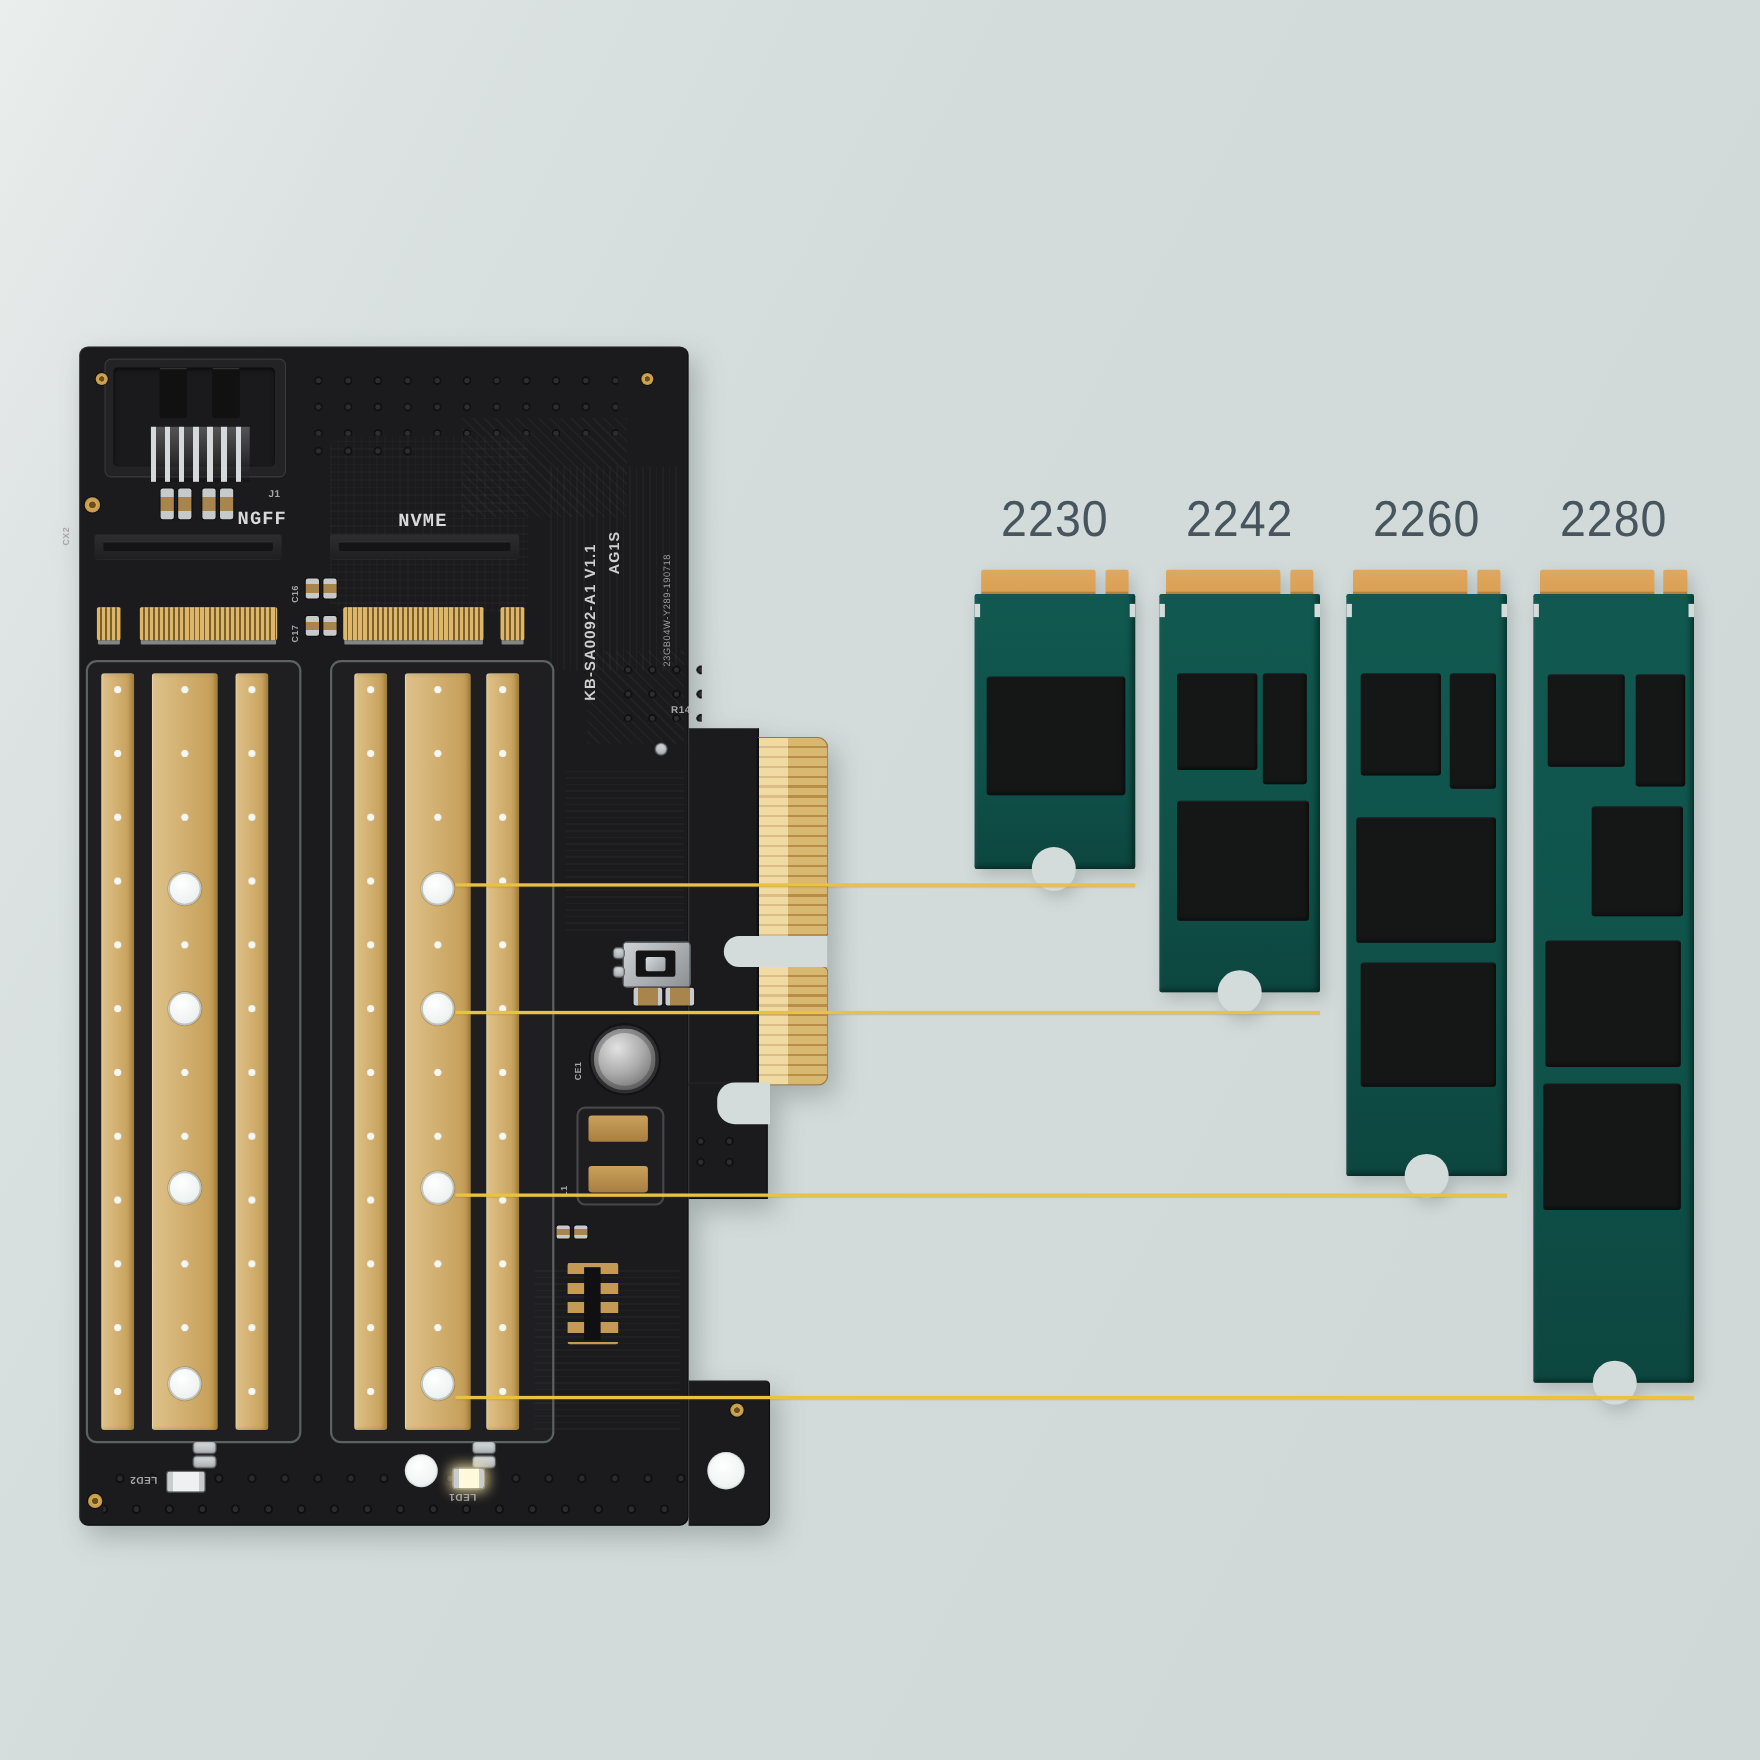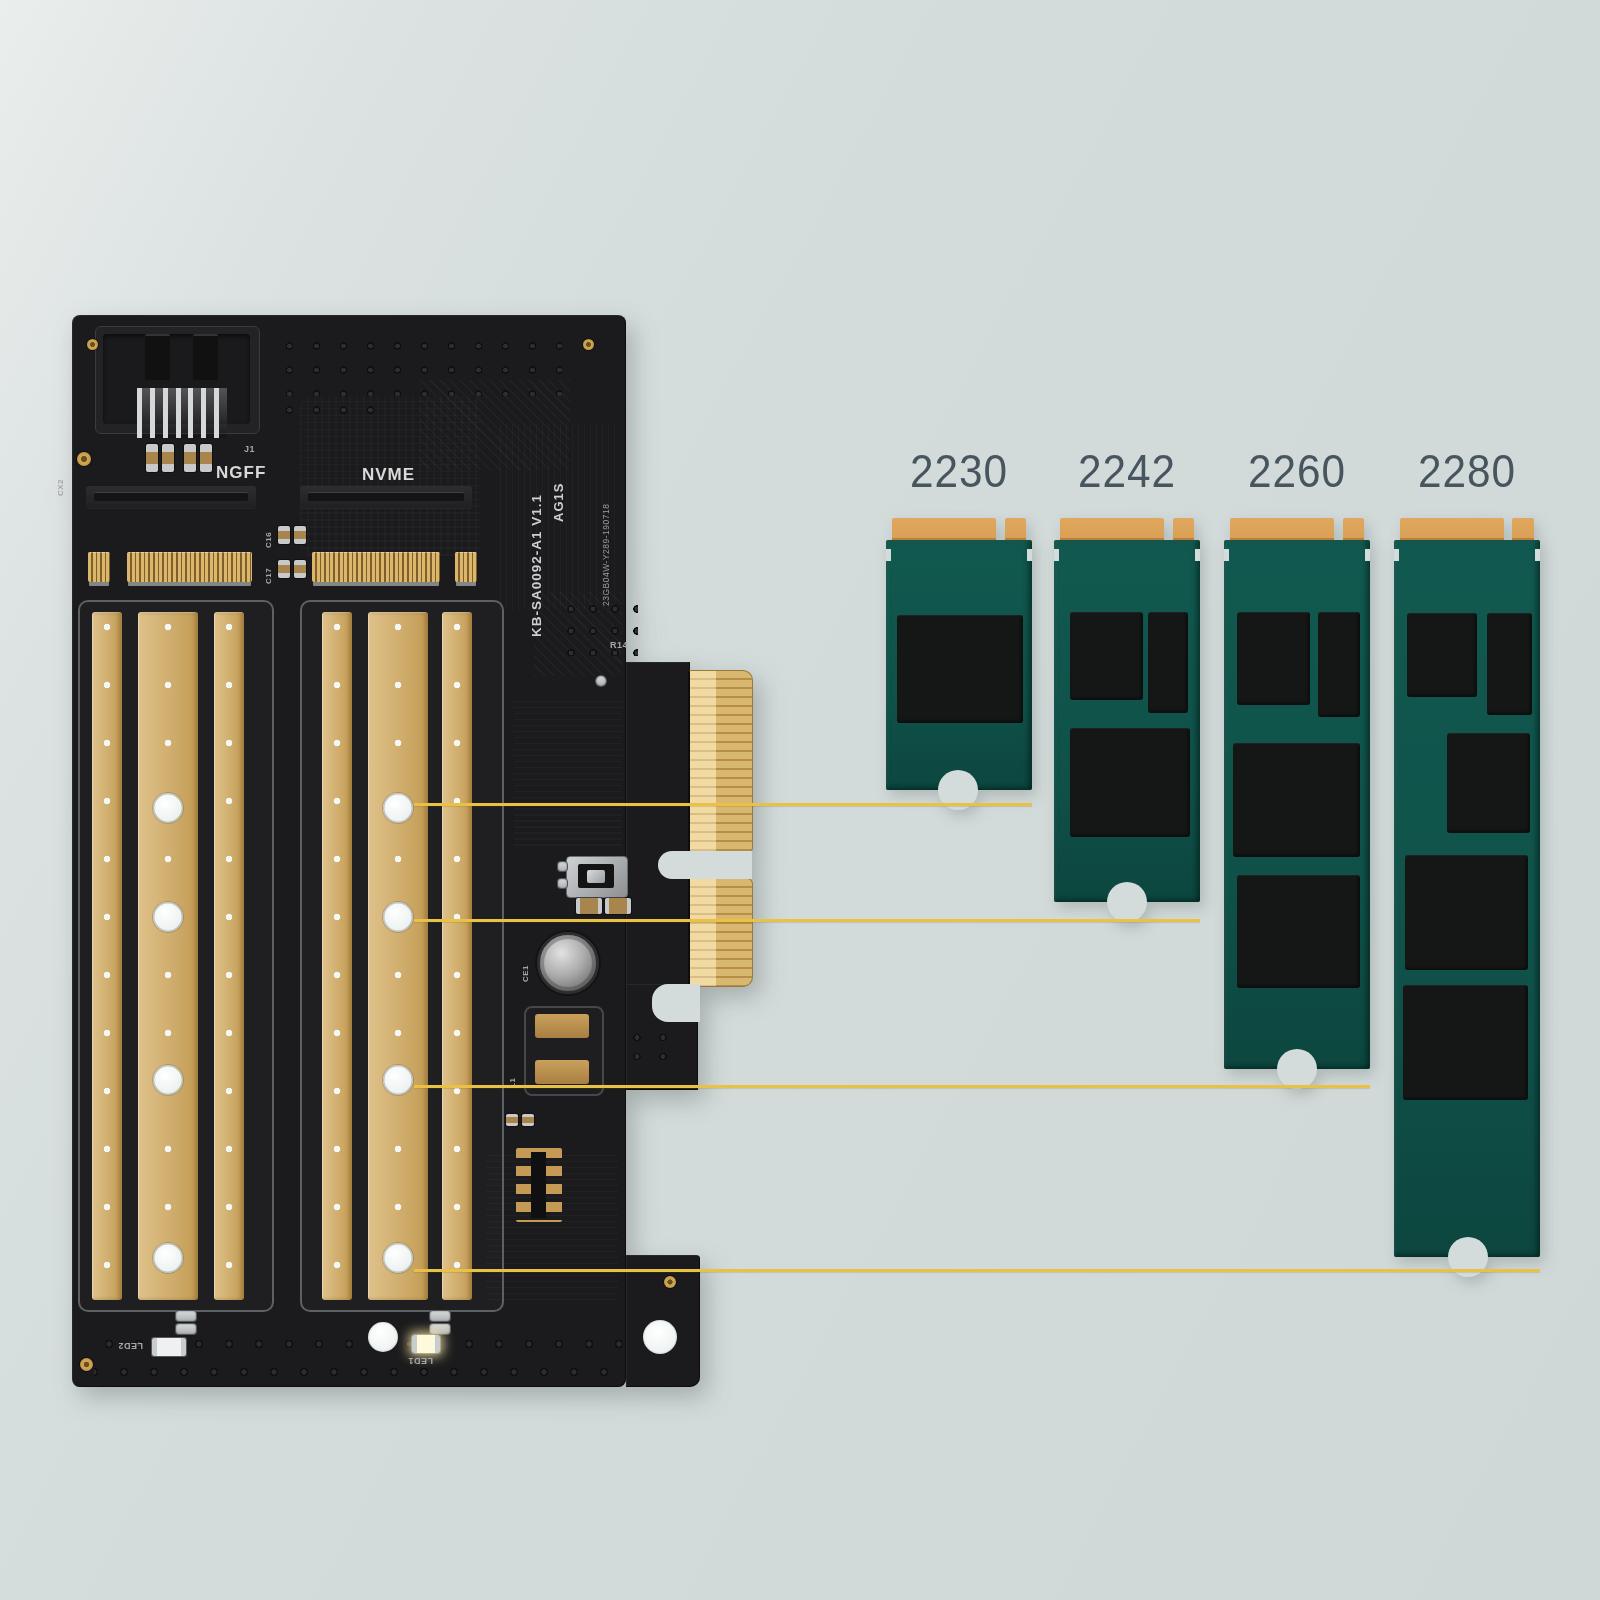--- a/index.html
+++ b/index.html
@@ -33,21 +33,21 @@
   .pad-hole{border-radius:50%;background:radial-gradient(circle at 40% 35%,#ffffff,#edf2f1 65%,#dbe3e2);
       box-shadow:inset 0 0 0 1.5px rgba(100,112,112,.35),0 0 0 1px rgba(0,0,0,.15);}
   .white-hole{border-radius:50%;background:radial-gradient(circle at 42% 36%,#ffffff,#eef3f2 70%,#dde5e4);
       box-shadow:inset 0 0 2px rgba(90,100,100,.5);}
   .gold-via{border-radius:50%;background:radial-gradient(circle at 50% 50%,#6b4f1e 0 28%,#d4a955 34%,#b3873c 100%);
       box-shadow:0 0 0 1px rgba(0,0,0,.4);}
   .slot{background:linear-gradient(180deg,#2d2d30,#202023);border-radius:3px;box-shadow:0 1px 0 rgba(255,255,255,.05);}
   .slot-groove{position:absolute;left:8px;right:8px;top:6px;height:8px;background:#141416;border-top:1px solid #404045;border-radius:2px;}
   .contacts{border-radius:2px;background:repeating-linear-gradient(90deg,#dcb76b 0 3px,#7d5f2c 3px 4.6px);
       box-shadow:0 5px 0 -1px rgba(215,223,222,.55),inset 0 1px 0 rgba(255,255,255,.3);}
-  .silk{color:var(--silkscreen-white,#d9d9d9);font-weight:bold;letter-spacing:1px;}
+  .silk{color:var(--silkscreen-white,#d9d9d9);font-weight:bold;letter-spacing:1px;font-family:Liberation Mono, monospace;}
   .vtext{writing-mode:vertical-rl;transform:rotate(180deg);}
   .tinylabel{color:#a6a6a8;font-size:9px;font-weight:bold;letter-spacing:.5px;}
   .mirror{transform:rotate(180deg);}
   .cap-sm{background:linear-gradient(180deg,#c8c9cb 0 28%,#a9854e 28% 72%,#c8c9cb 72%);border-radius:2px;box-shadow:0 0 0 1px rgba(0,0,0,.4);}
   .pad-jumper{background:linear-gradient(180deg,#d8dbdc,#aeb2b4);border-radius:3px;box-shadow:0 0 0 1px #55565a, inset 0 0 2px #70737a;}
   
   .ssd{position:absolute;inset:0;filter:drop-shadow(4px 6px 7px rgba(55,66,66,.22));}
   .ssd-body{background:linear-gradient(180deg,#115950 0%,#0f5149 65%,#0c463f 100%);border-radius:2px;
       box-shadow:inset -4px 0 5px rgba(0,22,18,.40),inset 2px 2px 3px rgba(255,255,255,.07),inset 0 -3px 4px rgba(0,22,18,.35);}
   .ssd-conn{background:linear-gradient(180deg,#e0a85e,var(--connector-tan,#d89f55));border-radius:2px 2px 0 0;

